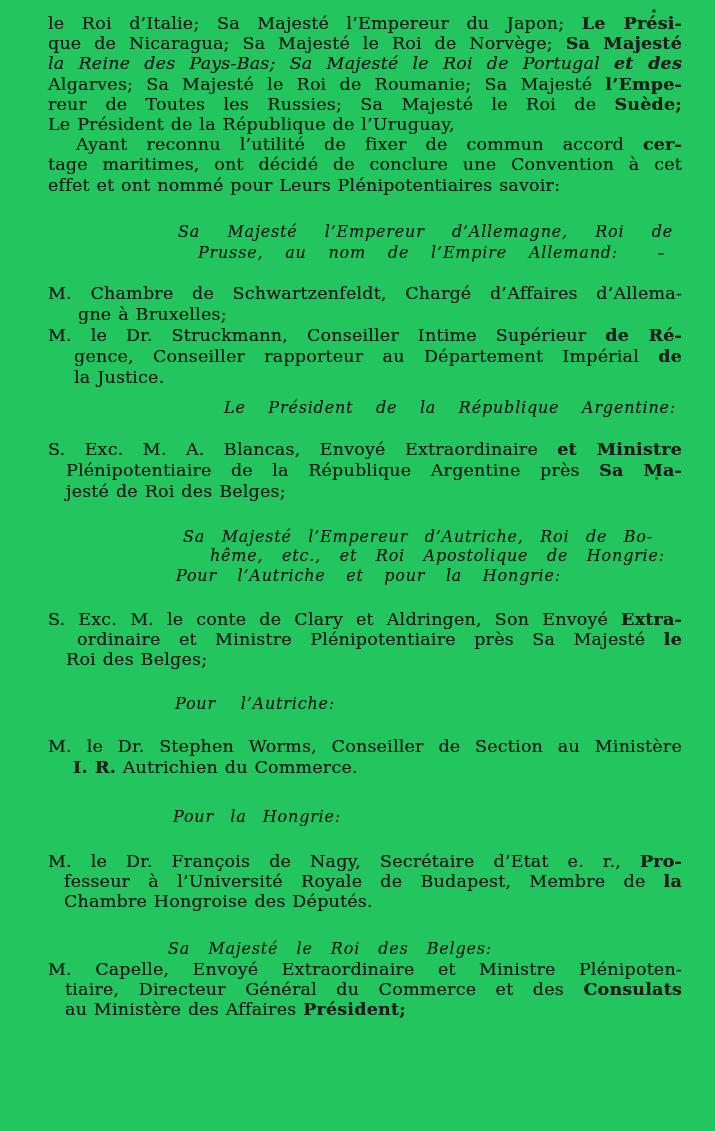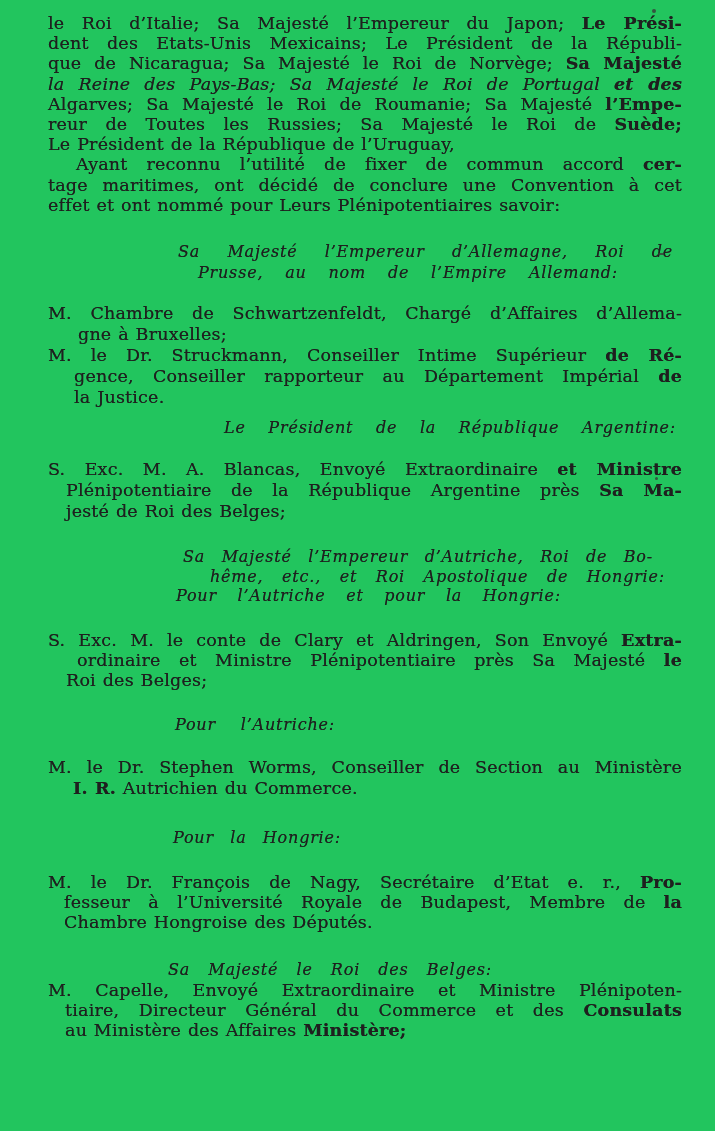--- a/index.html
+++ b/index.html
@@ -40,21 +40,20 @@
   b{font-weight:bold;}
   .speck{position:absolute;background:#3a3a38;border-radius:50%;opacity:0.8;}
 </style>
 </head>
 <body>
 
 <div id="page">
   <div id="doc">
       <div class="block para" style="margin-top: 0px;">
         <div class="tl just" style="line-height: 20.2px;">le Roi d’Italie; Sa Majesté l’Empereur du Japon; <b>Le Prési-</b></div>
-        <div class="tl just" style="line-height: 20.2px;">dent des Etats-Unis Mexicains; Le Président de la Républi-</div>
         <div class="tl just" style="line-height: 20.2px;">que de Nicaragua; Sa Majesté le Roi de Norvège; <b>Sa Majesté</b></div>
         <div class="tl just" style="line-height: 20.2px; font-style: italic;">la Reine des Pays-Bas; Sa Majesté le Roi de Portugal <b>et des</b></div>
         <div class="tl just" style="line-height: 20.2px;">Algarves; Sa Majesté le Roi de Roumanie; Sa Majesté <b>l’Empe-</b></div>
         <div class="tl just" style="line-height: 20.2px;">reur de Toutes les Russies; Sa Majesté le Roi de <b>Suède;</b></div>
         <div class="tl" style="line-height: 20.2px;">Le Président de la République de l’Uruguay,</div>
         <div class="tl just" style="line-height: 20.2px; padding-left: 28px;">Ayant reconnu l’utilité de fixer de commun accord <b>cer-</b></div>
         <div class="tl just" style="line-height: 20.2px;">tage maritimes, ont décidé de conclure une Convention à cet</div>
         <div class="tl" style="line-height: 20.2px;">effet et ont nommé pour Leurs Plénipotentiaires savoir:</div>
       </div>
       <div class="block heading" style="margin-top: 26px;">
@@ -102,19 +101,19 @@
         <div class="tl just" style="line-height: 20px;">M. le Dr. François de Nagy, Secrétaire d’Etat e. r., <b>Pro-</b></div>
         <div class="tl just" style="line-height: 20px; padding-left: 16px;">fesseur à l’Université Royale de Budapest, Membre de <b>la</b></div>
         <div class="tl" style="line-height: 20px; padding-left: 16px;">Chambre Hongroise des Députés.</div>
       </div>
       <div class="block heading" style="margin-top: 27px;">
         <div class="hl" style="line-height: 21px; margin-left: 120px; width: 324px;">Sa Majesté le Roi des Belges:</div>
       </div>
       <div class="block item" style="margin-top: 0px;">
         <div class="tl just" style="line-height: 20px;">M. Capelle, Envoyé Extraordinaire et Ministre Plénipoten-</div>
         <div class="tl just" style="line-height: 20px; padding-left: 17px;">tiaire, Directeur Général du Commerce et des <b>Consulats</b></div>
-        <div class="tl" style="line-height: 20px; padding-left: 17px;">au Ministère des Affaires <b>Ministère;</b></div>
+        <div class="tl" style="line-height: 20px; padding-left: 17px;">au Ministère des Affaires <b>Président;</b></div>
       </div>
     </div>
   <div class="speck" style="left:652px;top:9px;width:4px;height:4px;"></div>
   <div class="speck" style="left:658px;top:253px;width:6px;height:2px;border-radius:2px;"></div>
   <div class="speck" style="left:655px;top:477px;width:3px;height:3px;"></div>
 </div>
 
 </body></html>

